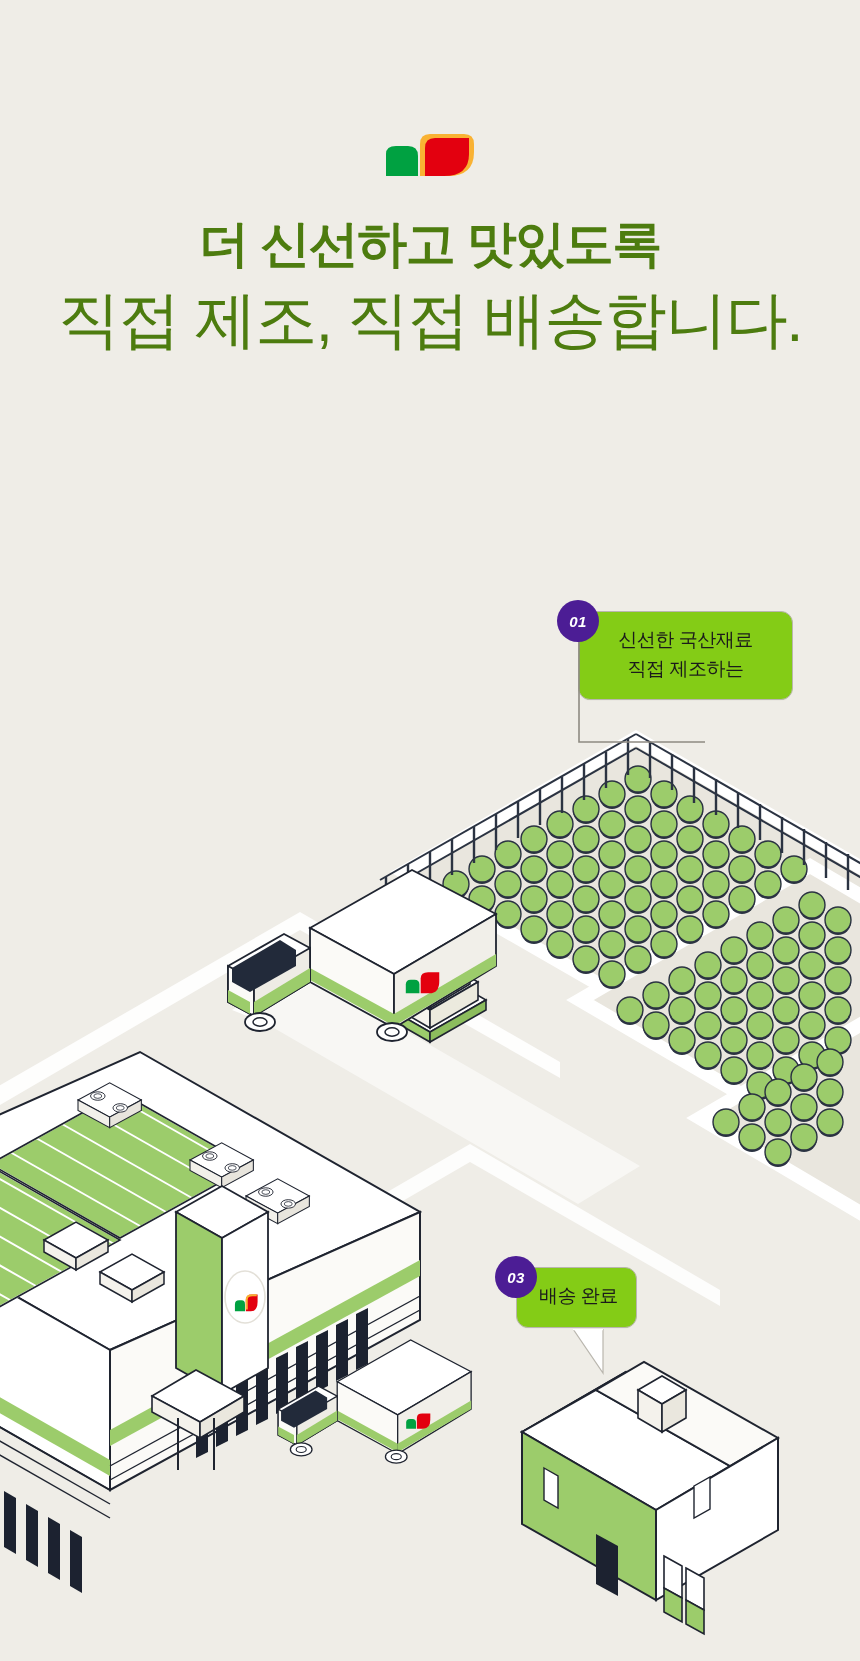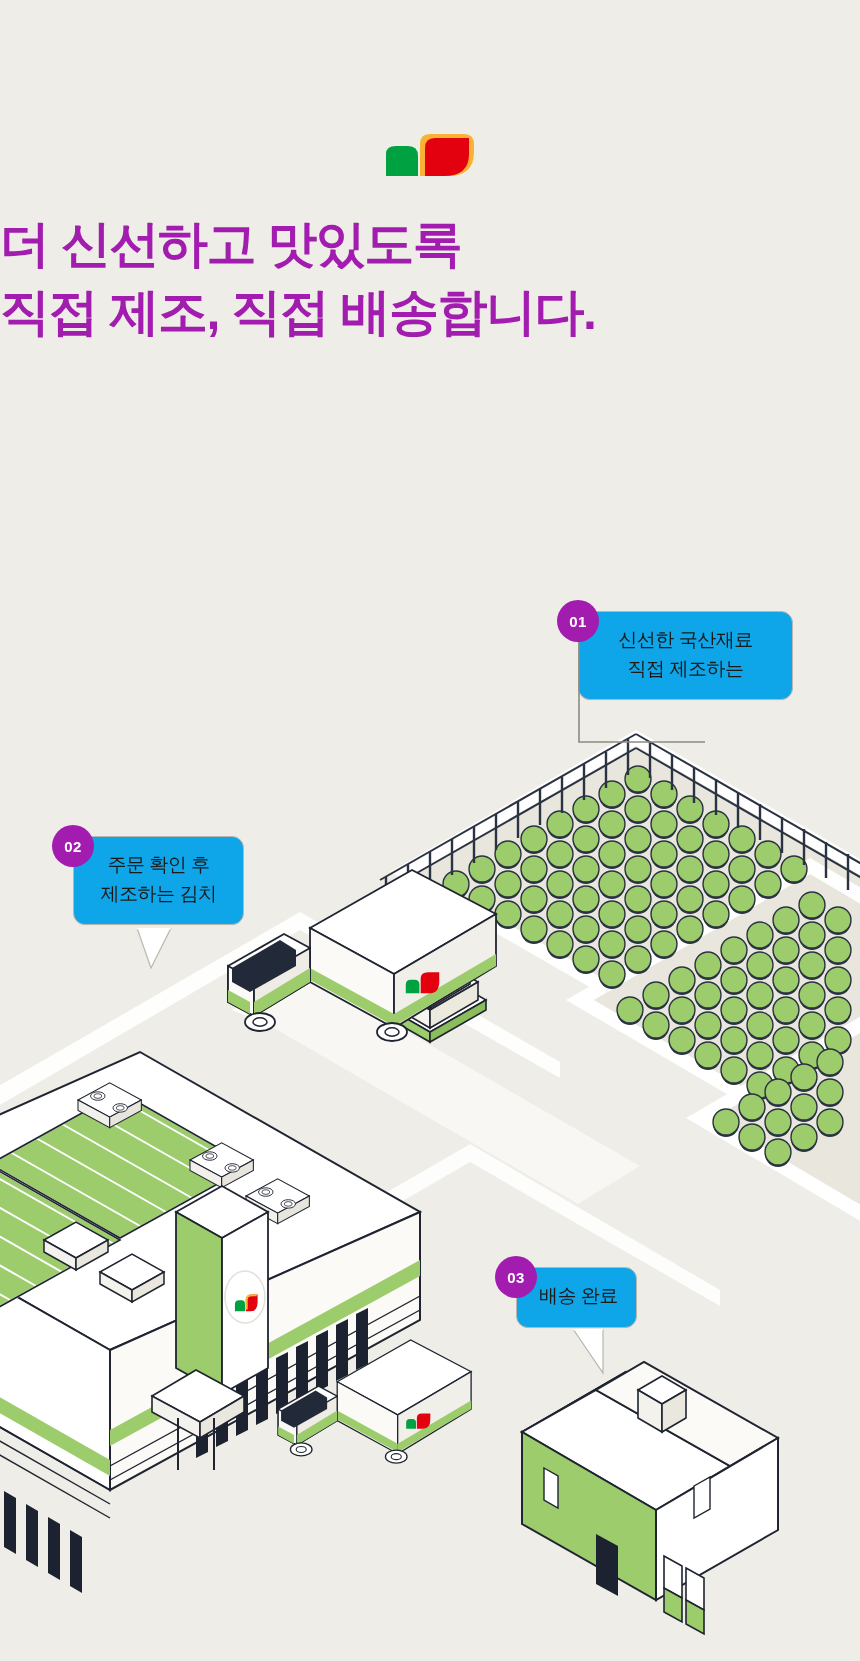--- a/index.html
+++ b/index.html
@@ -11,57 +11,57 @@
     position:relative;
   }
   .page { position:relative; width:860px; height:1661px; overflow:hidden; }
 
   
   .logo-wrap {
     position:absolute; top:118px; left:0; width:860px;
     display:flex; justify-content:center; align-items:center;
   }
   .headline {
-    position:absolute; top:215px; left:0; width:860px; text-align:left;
-    color:#a21caf;
+    position:absolute; top:215px; left:0; width:860px; text-align:center;
+    color:#4d7c0f;
   }
   .headline .l1 {
     font-size:50px; font-weight:bold; letter-spacing:-1.5px; line-height:1.18;
     display:block;
   }
   .headline .l2 {
-    font-size:50px; font-weight:bold; letter-spacing:-1.5px; line-height:1.3;
+    font-size:62px; font-weight:normal; letter-spacing:-1.5px; line-height:1.3;
     display:block; margin-top:6px;
   }
   .subcopy {
     position:absolute; top:430px; left:0; width:860px; text-align:center;
     color:#3a3a38; font-size:21px; line-height:1.75; letter-spacing:-0.6px;
   }
   .subcopy span { display:block; }
 
   
   .scene { position:absolute; top:0; left:0; width:860px; height:1661px; }
   .scene svg { display:block; }
 
   
   .callout { position:absolute; }
   .bubble {
-    background:#0ea5e9; border:1px solid #b9b6ae; border-radius:12px;
+    background:#84cc16; border:1px solid #b9b6ae; border-radius:12px;
     padding:14px 22px 16px; position:relative;
     box-shadow:0 1px 0 rgba(0,0,0,0.02);
   }
   .bubble .line {
     display:block; text-align:center; color:#1b1b1b;
     font-size:19px; line-height:1.5; letter-spacing:-0.5px; white-space:nowrap;
   }
   .badge {
     position:absolute; width:42px; height:42px; border-radius:50%;
-    background:#a21caf; color:#fff; font-size:15px; font-weight:bold;
+    background:#4c1d95; color:#fff; font-size:15px; font-weight:bold;
     display:flex; align-items:center; justify-content:center;
-    letter-spacing:0.3px; z-index:4;
+    letter-spacing:0.3px; z-index:4;font-style:italic;
   }
   .tail { position:absolute; z-index:3; }
 </style>
 </head>
 <body>
 
 <div class="page">
 
   <div class="logo-wrap">
     <svg width="104" height="60" viewBox="0 0 104 60">
@@ -674,31 +674,20 @@
     <div class="badge">01</div>
     <svg class="tail" style="left:20px; top:38px;" width="140" height="110" viewBox="0 0 140 110">
       <path d="M2 4 L2 104 L128 104" fill="none" stroke="#8e8a82" stroke-width="1.6"></path>
     </svg>
     <div class="bubble" style="margin-left:21px; margin-top:11px; width:215px;">
       <span class="line">신선한 국산재료</span>
       <span class="line">직접 제조하는</span>
     </div>
   </div>
 
-  <div class="callout" style="left:52px; top:825px;">
-    <div class="badge">02</div>
-    <div class="bubble" style="margin-left:21px; margin-top:11px; width:171px;">
-      <span class="line">주문 확인 후</span>
-      <span class="line">제조하는 김치</span>
-    </div>
-    <svg class="tail" style="left:85px; top:103px;" width="80" height="55" viewBox="0 0 80 55">
-      <path d="M0 0 L34 0 L14 40 Z" fill="#ffffff" stroke="#b9b6ae" stroke-width="1.2"></path>
-      <path d="M0 0 L34 0" stroke="#ffffff" stroke-width="2.5"></path>
-    </svg>
-  </div>
 
   <div class="callout" style="left:495px; top:1256px;">
     <div class="badge">03</div>
     <div class="bubble" style="margin-left:21px; margin-top:11px; width:121px; padding-bottom:16px;">
       <span class="line">배송 완료</span>
     </div>
     <svg class="tail" style="left:78px; top:73px;" width="70" height="55" viewBox="0 0 70 55">
       <path d="M0 0 L30 0 L30 44 Z" fill="#ffffff" stroke="#b9b6ae" stroke-width="1.2"></path>
       <path d="M0 0 L30 0" stroke="#ffffff" stroke-width="2.5"></path>
     </svg>

